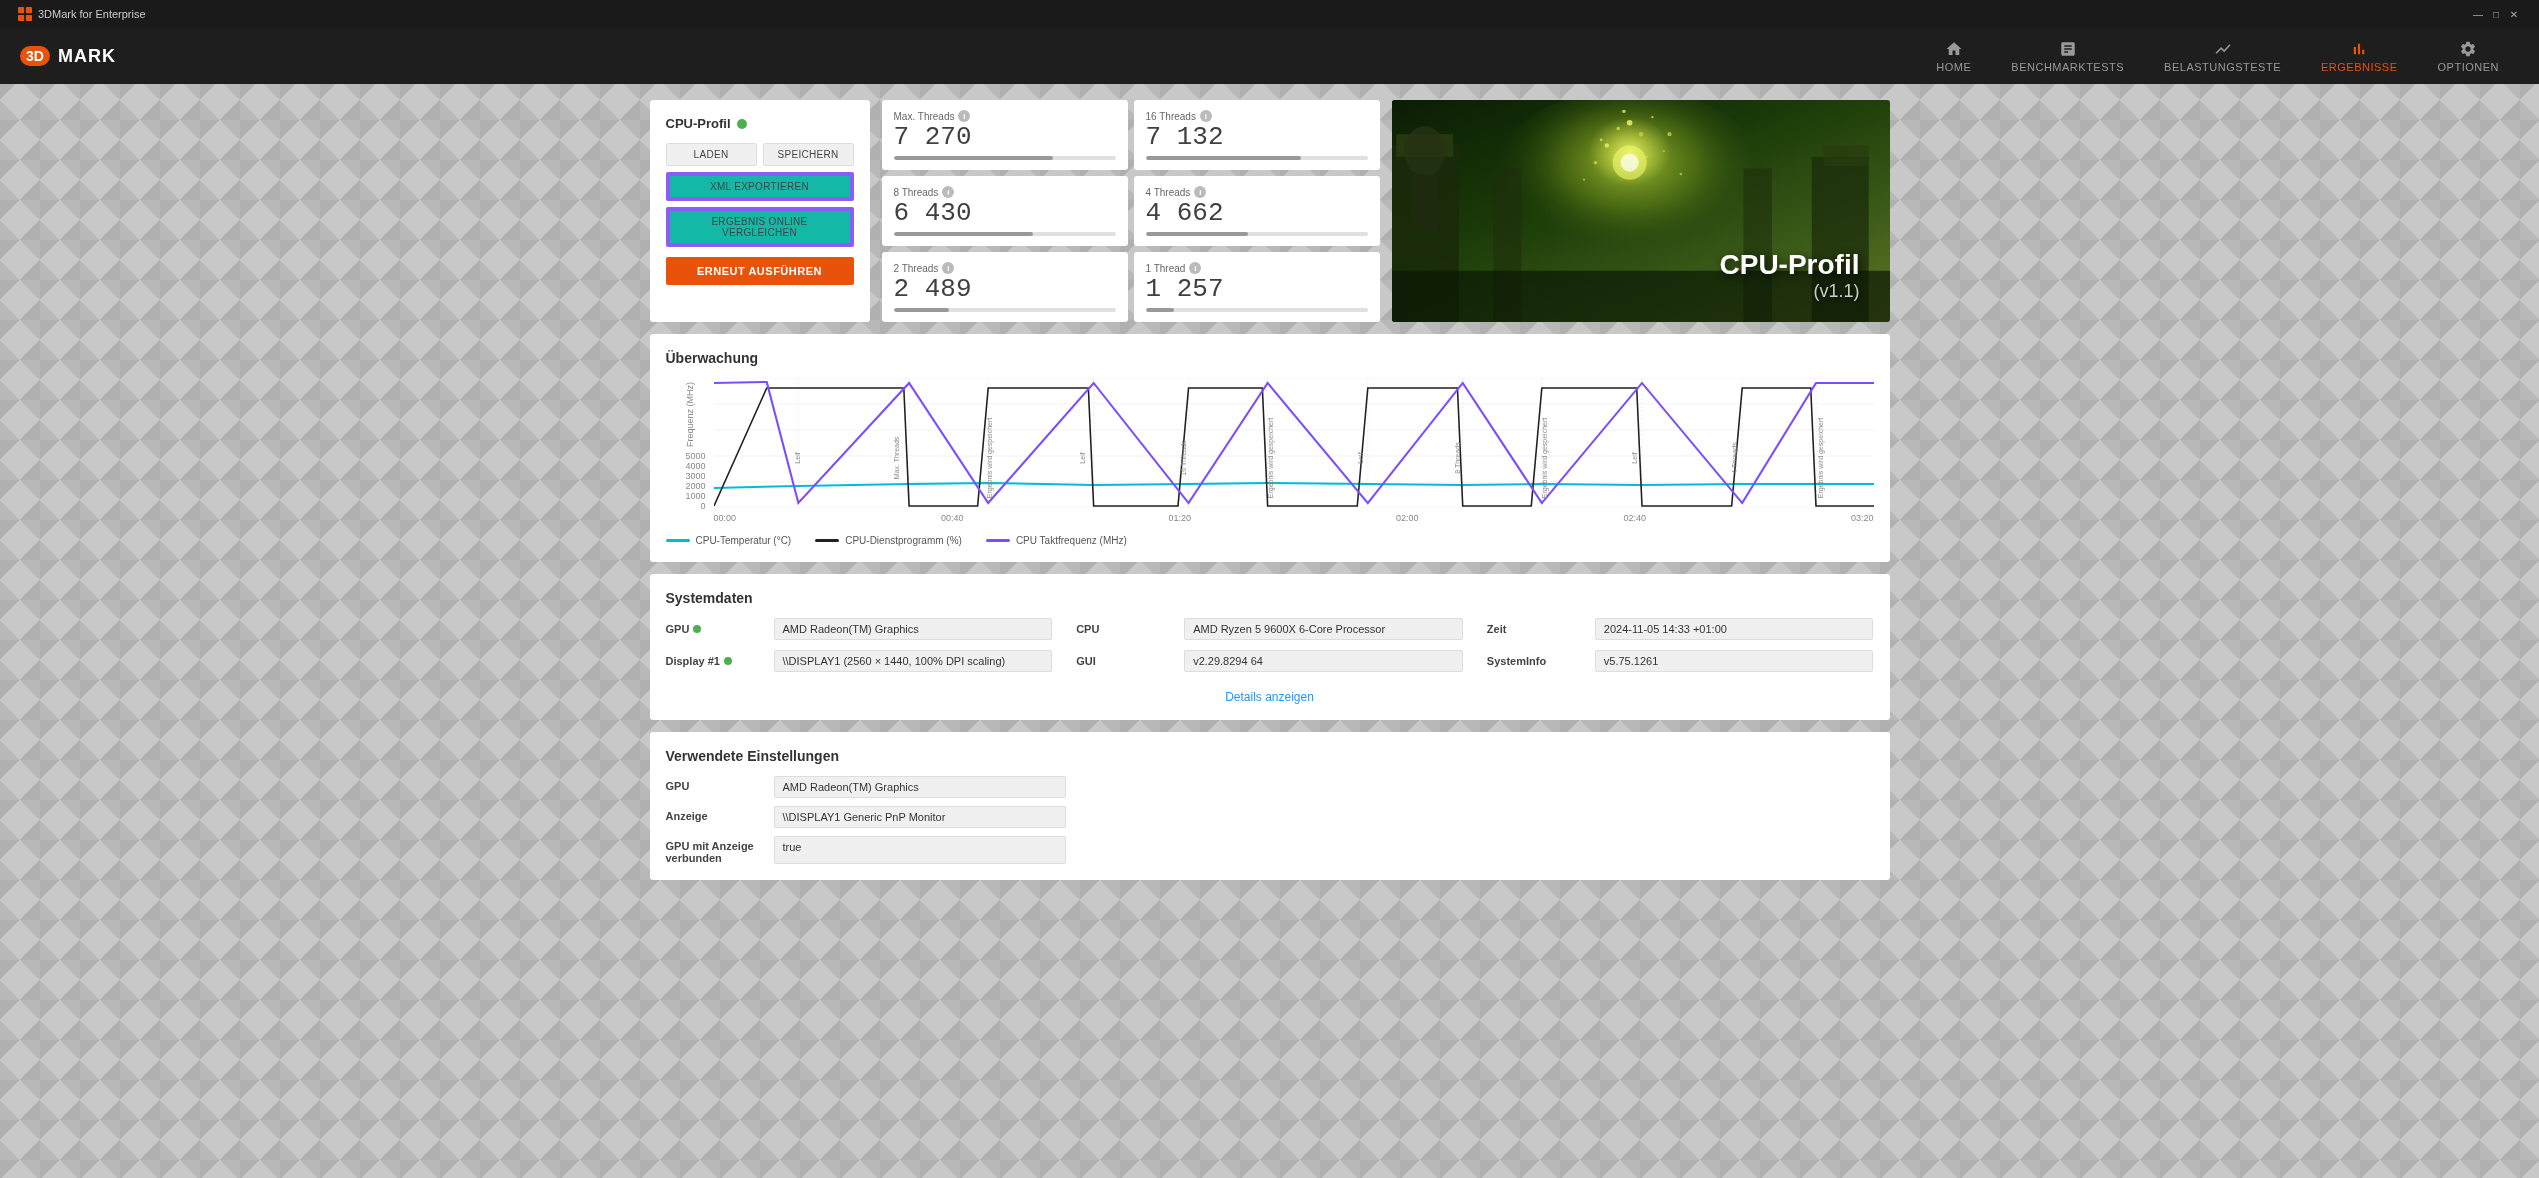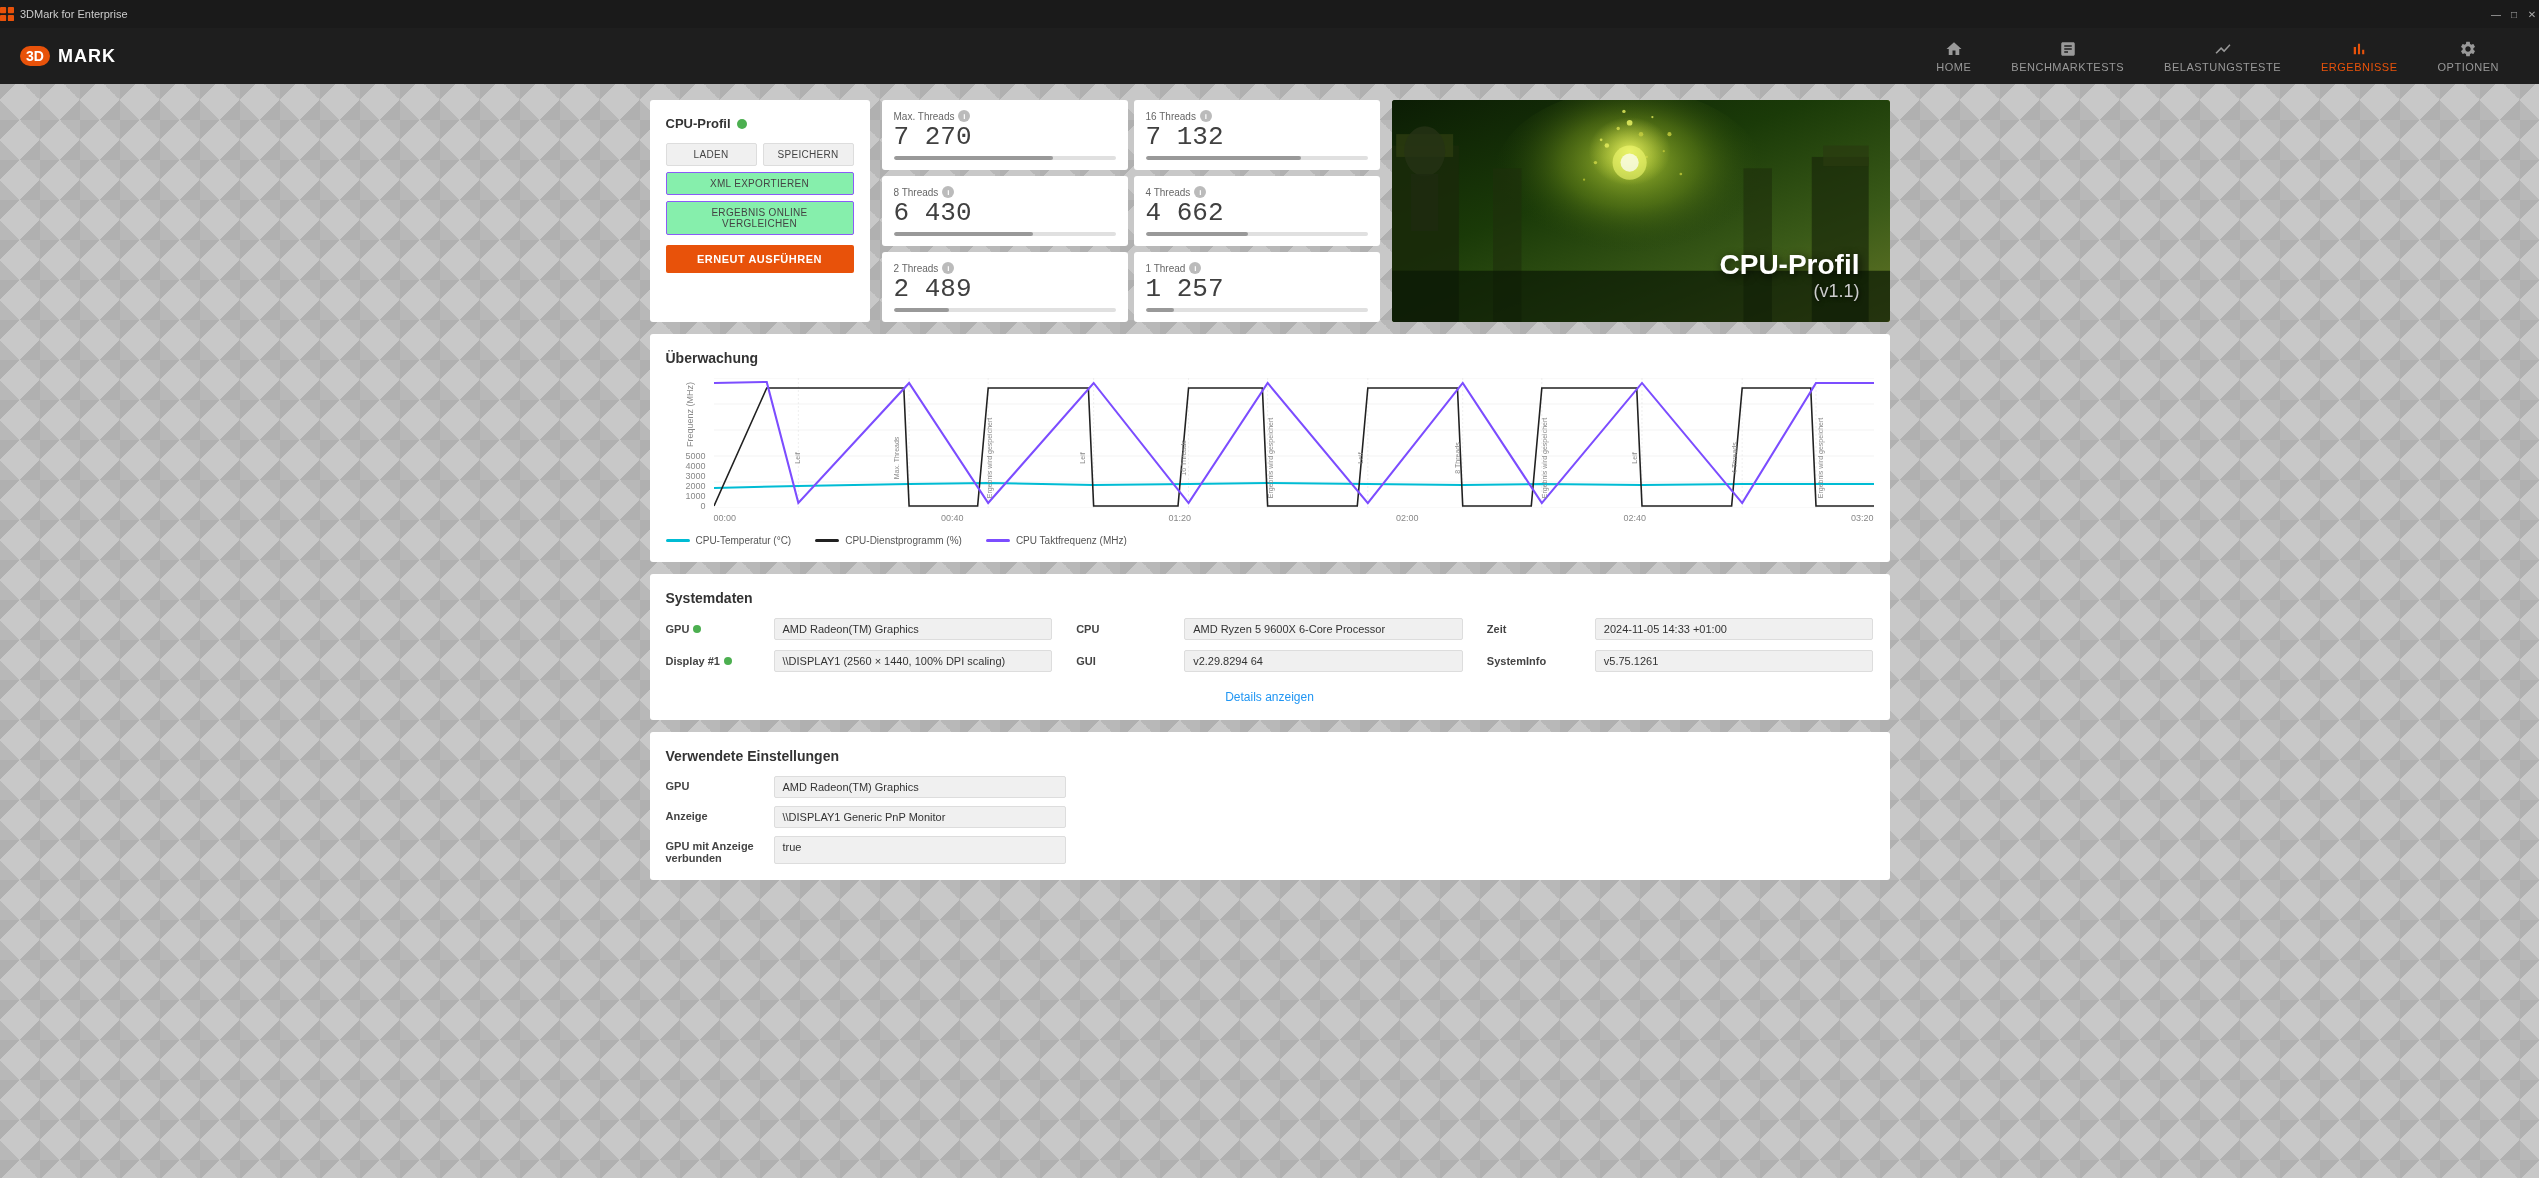--- a/index.html
+++ b/index.html
@@ -14,21 +14,21 @@
       background-size: 40px 40px;
       min-height: 100vh;
       font-size: 12px;
     }
     .titlebar {
       background: #1a1a1a;
       height: 28px;
       display: flex;
       align-items: center;
       justify-content: space-between;
-      padding: 0 0;
+      padding: 0 18px;
       color: #ccc;
       font-size: 11px;
     }
     .titlebar-left { display: flex; align-items: center; gap: 6px; }
     .titlebar-controls { display: flex; gap: 4px; }
     .titlebar-btn {
       width: 14px; height: 14px;
       display: flex; align-items: center; justify-content: center;
       font-size: 10px; color: #aaa; cursor: pointer;
     }
@@ -124,22 +124,22 @@
       padding: 5px 4px;
       font-size: 10px;
       color: #444;
       cursor: pointer;
       text-align: center;
       text-transform: uppercase;
       letter-spacing: 0.3px;
     }
     .btn-full {
       width: 100%;
-      background: #86efac;
-      border: 1px solid #8b5cf6;
+      background: #14b8a6;
+      border: 4px solid #8b5cf6;
       border-radius: 2px;
       padding: 5px 8px;
       font-size: 10px;
       color: #444;
       cursor: pointer;
       text-align: center;
       text-transform: uppercase;
       letter-spacing: 0.3px;
     }
     .btn-orange {

